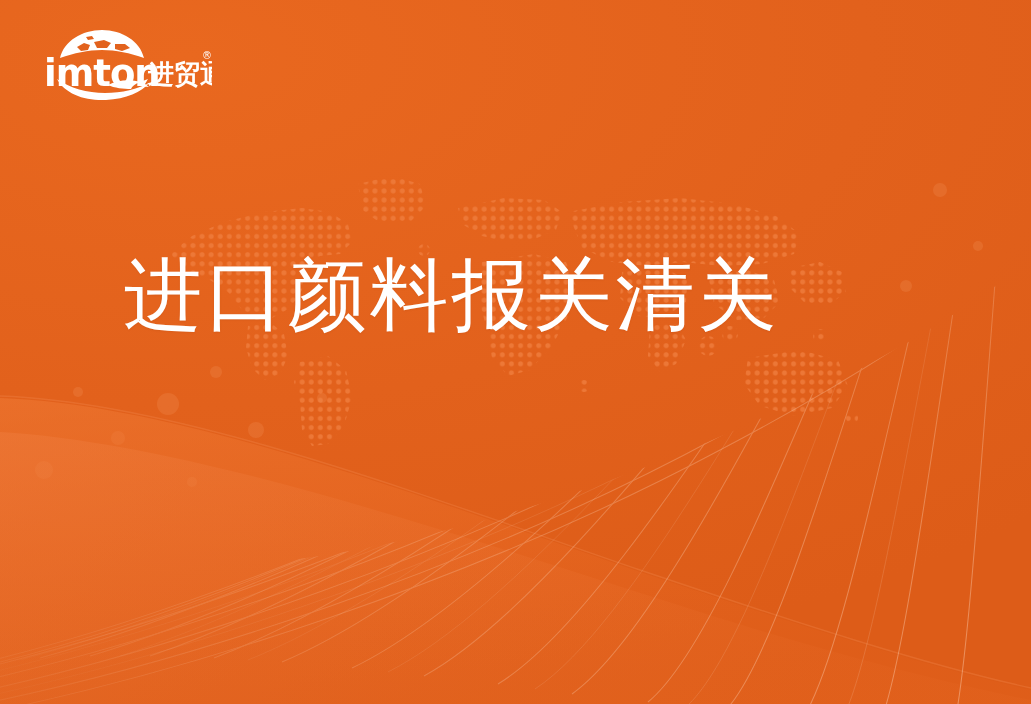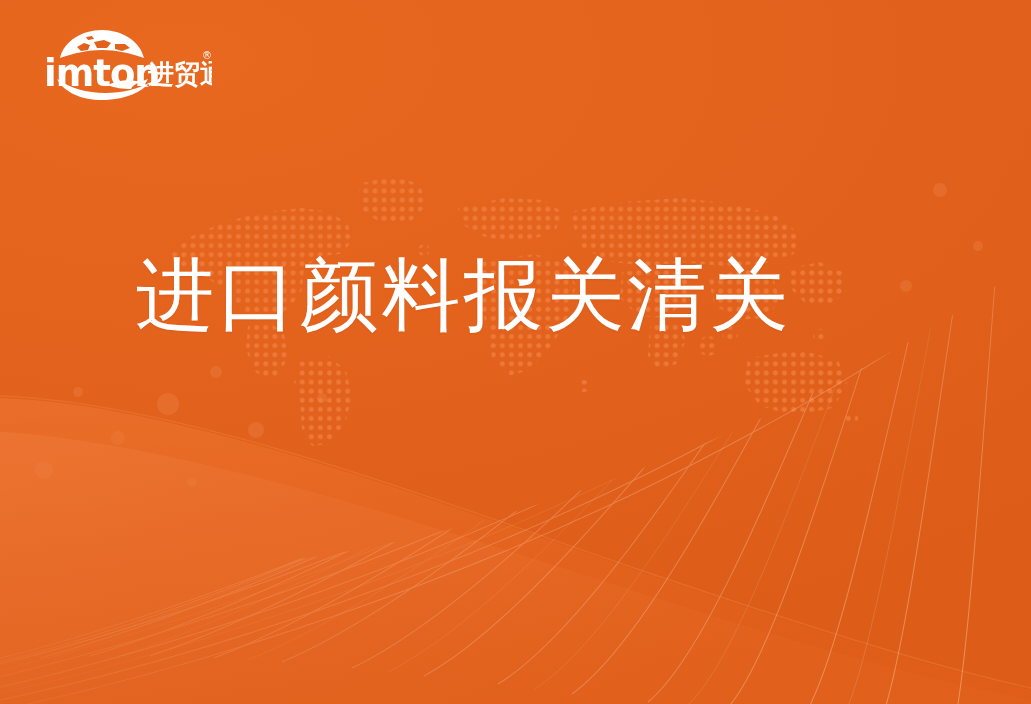--- a/index.html
+++ b/index.html
@@ -60,21 +60,20 @@
   #logo svg { display:block; width:100%; height:100%; }
 
   
   #title-block {
     position: absolute;
     left: 0;
     top: 256px;
     width: 903px;
     text-align: center;
     line-height: 1;
-    padding-left: 12px;
   }
   .title-line {
     display: block;
     color: #ffffff;
     font-size: 79px;
     letter-spacing: 3px;
     font-weight: 400;
     text-shadow: 0 1px 2px rgba(130,50,0,0.10);
     font-family: "DejaVu Sans", "Liberation Sans", sans-serif;
   }

